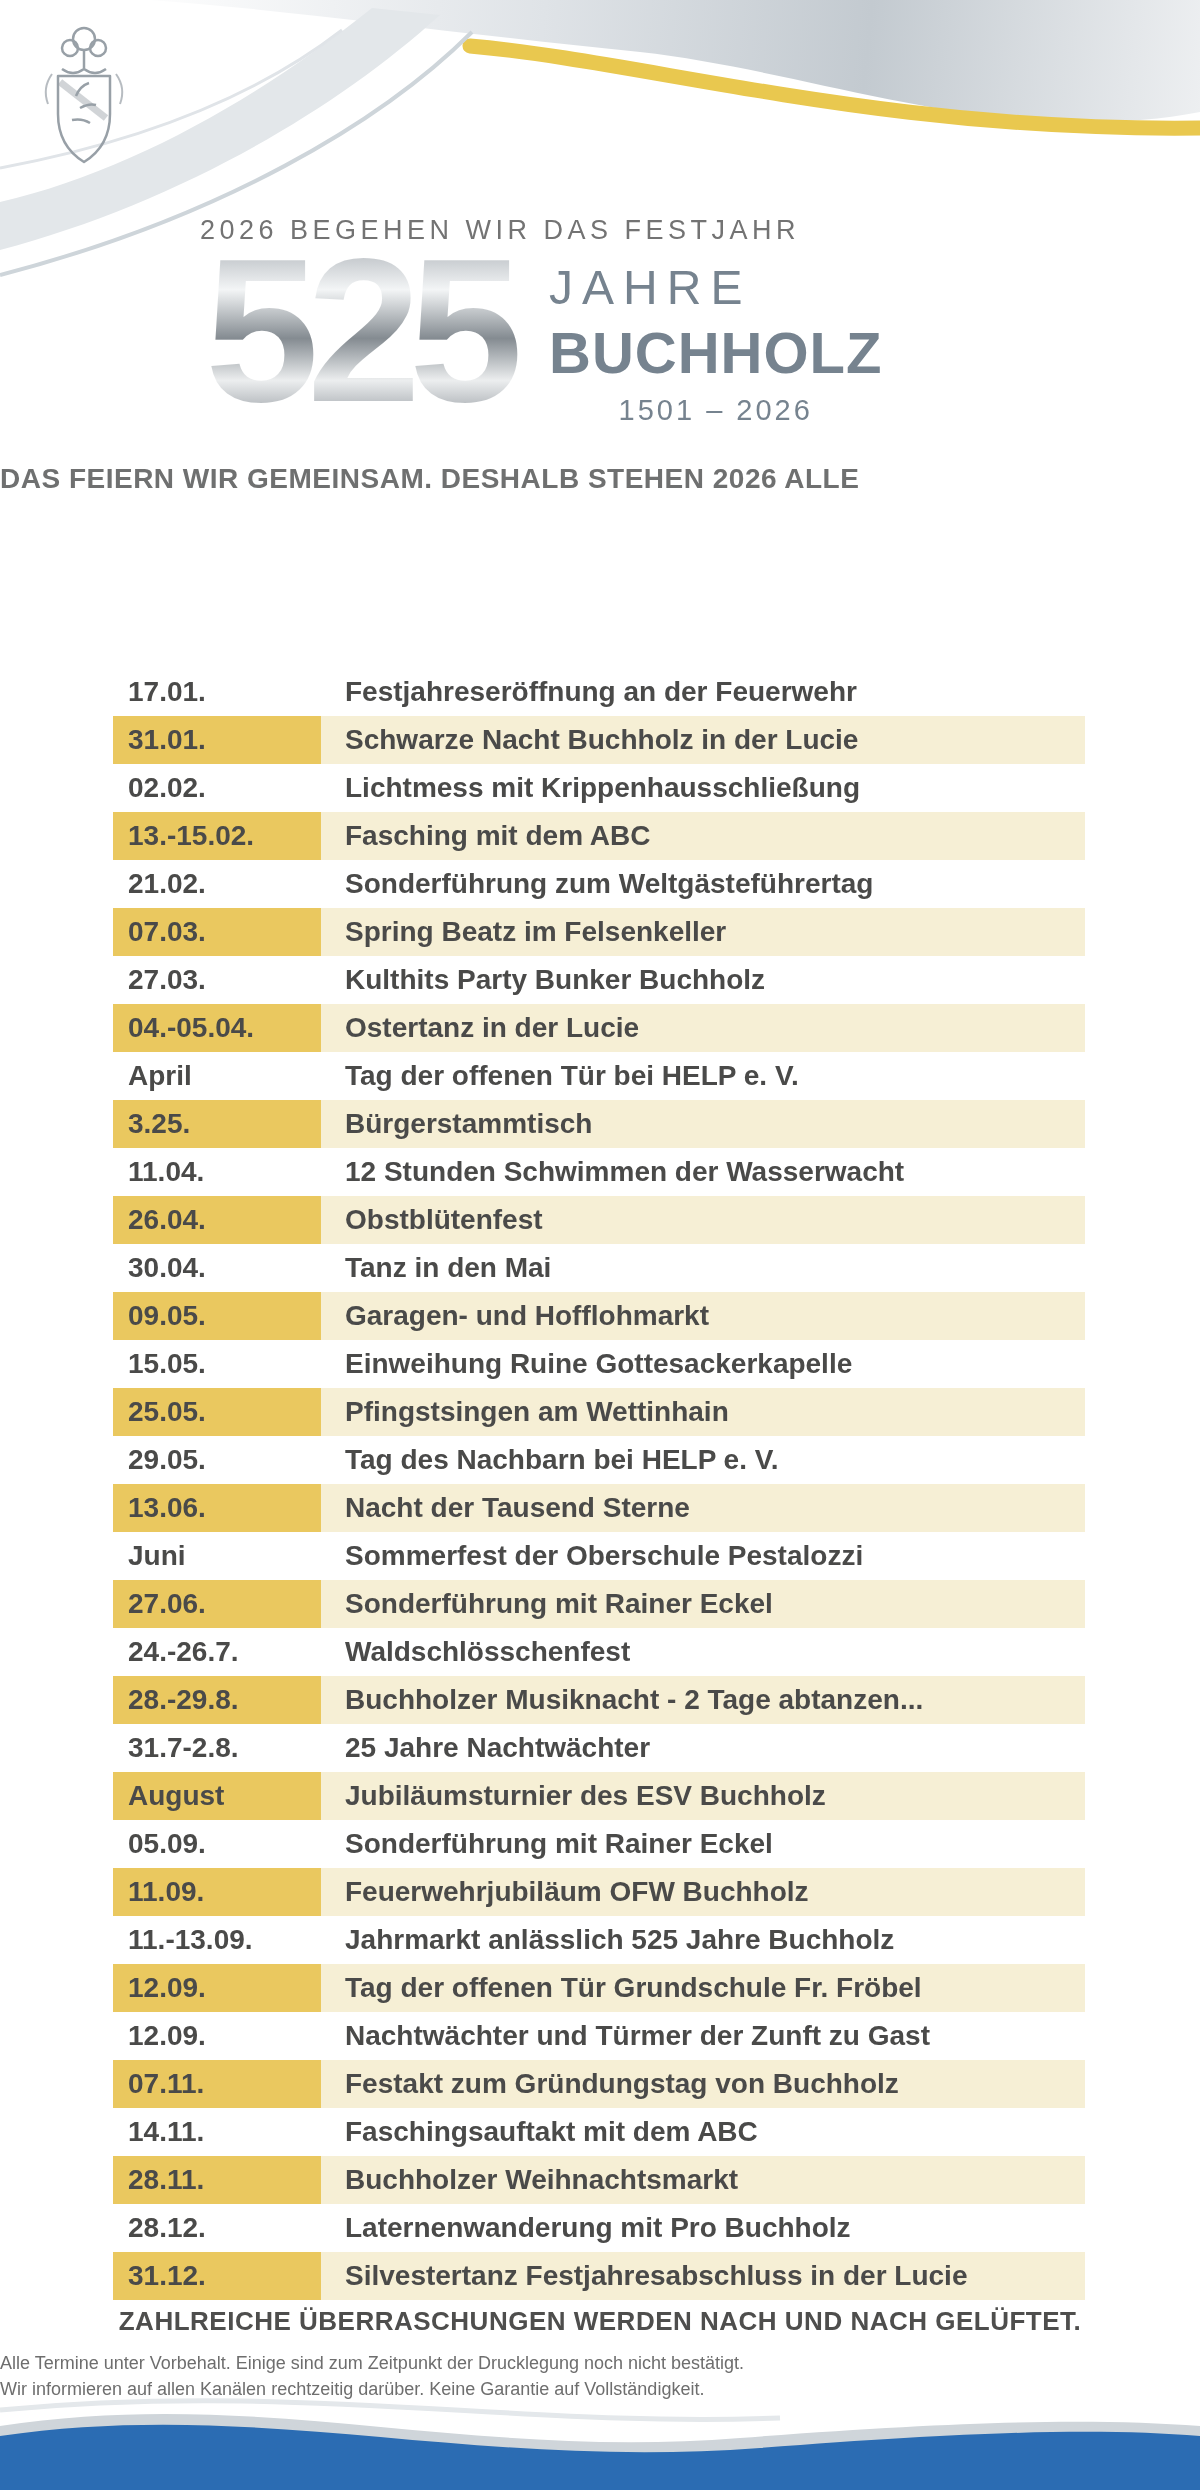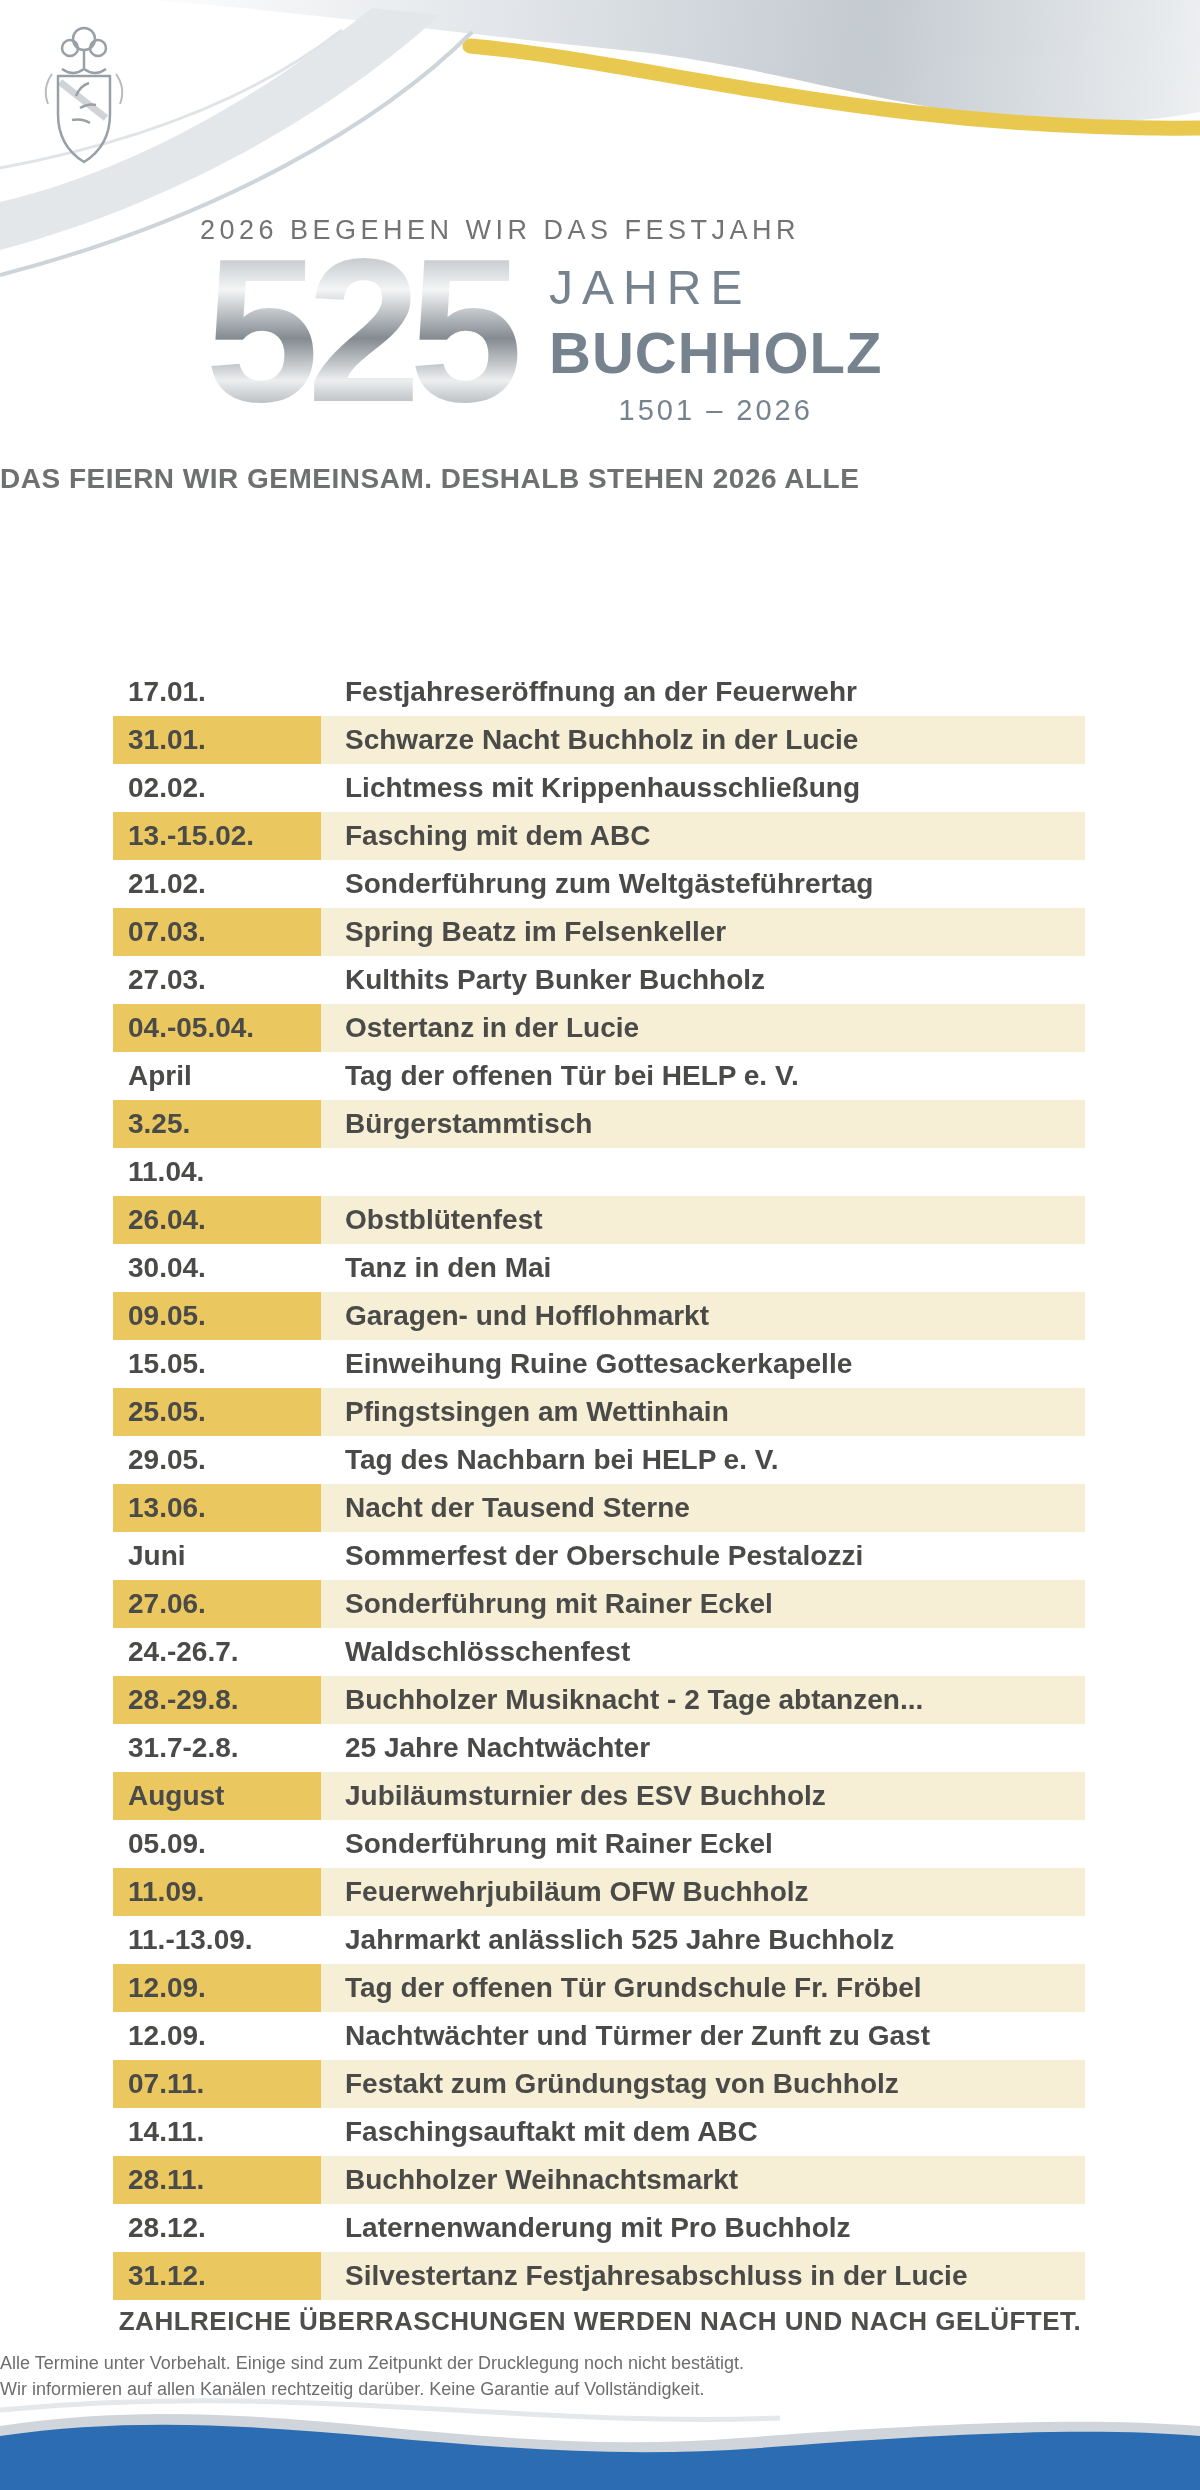--- a/index.html
+++ b/index.html
@@ -155,20 +155,21 @@
       <div class="event-row">
     <div class="event-date">April</div>
     <div class="event-title">Tag der offenen Tür bei HELP e. V.</div>
   </div>
       <div class="event-row highlight">
     <div class="event-date">3.25.</div>
     <div class="event-title">Bürgerstammtisch</div>
   </div>
       <div class="event-row">
     <div class="event-date">11.04.</div>
+    <div class="event-title">12 Stunden Schwimmen der Wasserwacht</div>
   </div>
       <div class="event-row highlight">
     <div class="event-date">26.04.</div>
     <div class="event-title">Obstblütenfest</div>
   </div>
       <div class="event-row">
     <div class="event-date">30.04.</div>
     <div class="event-title">Tanz in den Mai</div>
   </div>
       <div class="event-row highlight">

